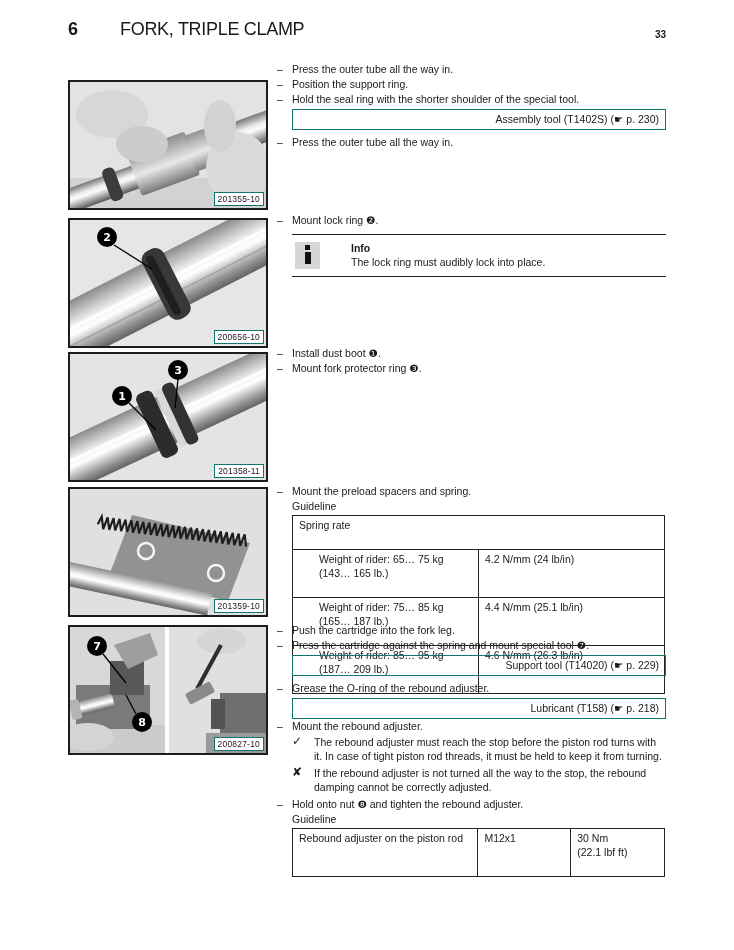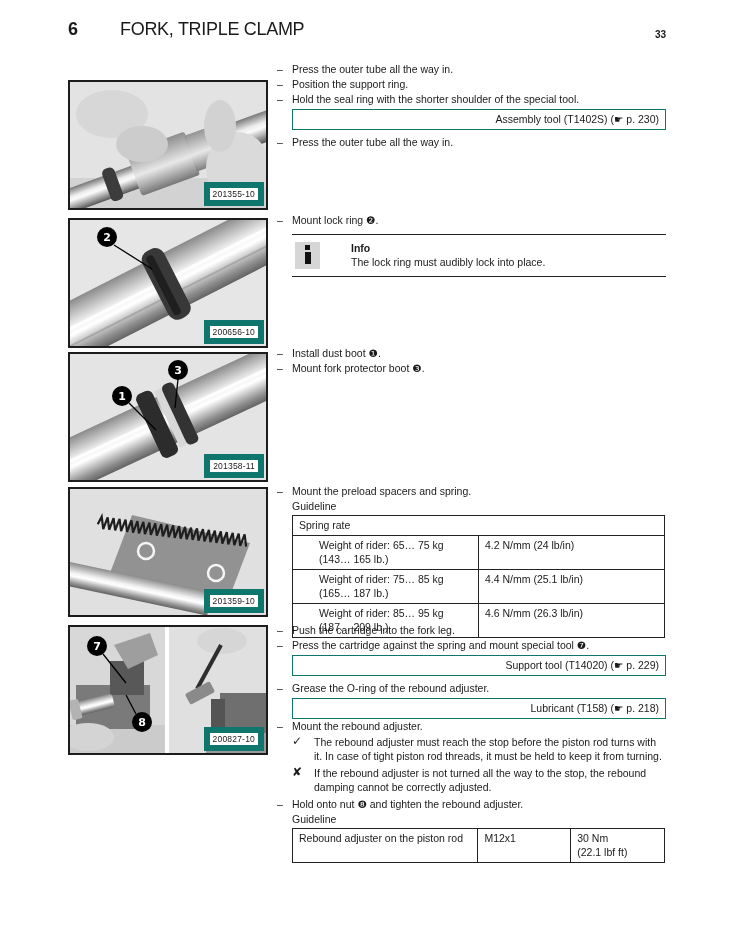--- a/index.html
+++ b/index.html
@@ -15,21 +15,21 @@
   
   .chapter-num { font-size:18px; font-weight:700; letter-spacing:-0.3px; }
   .chapter-title { font-size:18px; font-weight:400; letter-spacing:-0.3px; }
   .page-num { font-size:10px; font-weight:700; }
 
   
   .figure { width:200px; height:130px; border:2px solid #1c1c1c; background:#e2e2e2; overflow:hidden; }
   .figure svg { display:block; width:100%; height:100%; }
   .fig-caption {
     position:absolute; right:4px; bottom:4px; background:#fff;
-    border:6px solid #0f766e; font-size:8.5px; line-height:10px;
+    border:1px solid #0f766e; font-size:8.5px; line-height:10px;
     padding:1px 3px; letter-spacing:0.2px;
   }
   .figwrap { position:absolute; width:200px; height:130px; }
 
   
   .rcol { position:absolute; left:277px; width:389px; }
   ul.steps { list-style:none; }
   ul.steps li { position:relative; padding-left:15px; margin-bottom:1px; }
   ul.steps li::before { content:"\2013"; position:absolute; left:0; top:0; }
 
@@ -43,21 +43,21 @@
   }
   .info-icon { width:25px; height:27px; background:#d6d6d6; margin:1px 11px 0 3px;
     display:flex; flex-direction:column; align-items:center; padding-top:3px; flex:none; }
   .info-dot { width:5px; height:5px; background:#111; }
   .info-stem { width:6px; height:12px; background:#111; margin-top:2px; }
   .info-title { font-weight:700; }
 
   .guideline { margin-left:15px; margin-top:1px; margin-bottom:2px; }
 
   table.spec { border-collapse:collapse; margin-left:15px; width:373px; }
-  table.spec td { border:1px solid #222; vertical-align:top; padding:2px 6px 3px; }
+  table.spec td { border:1px solid #222; vertical-align:top; padding:2px 6px 17px; }
   table.spec td.cond { width:186px; padding-left:26px; }
   table.spec td.hdr { padding-left:6px; }
   table.spec td.w1 { width:186px; padding-left:6px; }
   table.spec td.w2 { width:93px; }
   table.spec td.w3 { width:94px; }
 
   .qual { display:flex; margin:2px 0 3px 15px; align-items:flex-start; }
   .qual .qicon { width:22px; flex:none; font-weight:700; font-size:12px; line-height:13px; }
   .qual .qtext { width:352px; }
 
@@ -243,21 +243,21 @@
     <div>
       <div class="info-title">Info</div>
       <div>The lock ring must audibly lock into place.</div>
     </div>
   </div>
 </div>
 
 <div class="rcol" style="top:346px;">
   <ul class="steps">
     <li>Install dust boot ❶.</li>
-    <li>Mount fork protector boot ❸.</li>
+    <li>Mount fork protector ring ❸.</li>
   </ul>
 </div>
 
 <div class="rcol" style="top:484px;">
   <ul class="steps">
     <li>Mount the preload spacers and spring.</li>
   </ul>
   <div class="guideline">Guideline</div>
   <table class="spec">
     <tbody>

